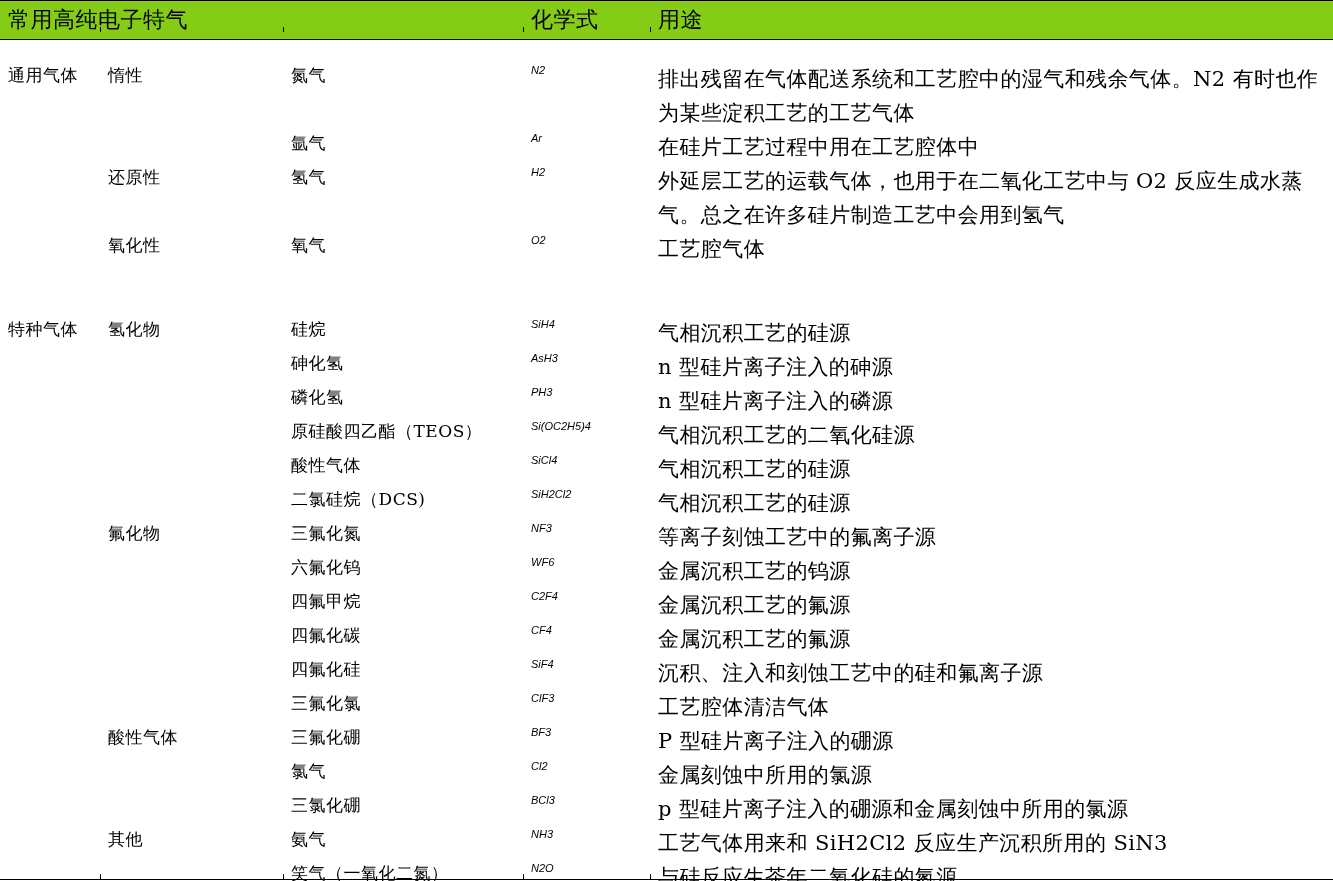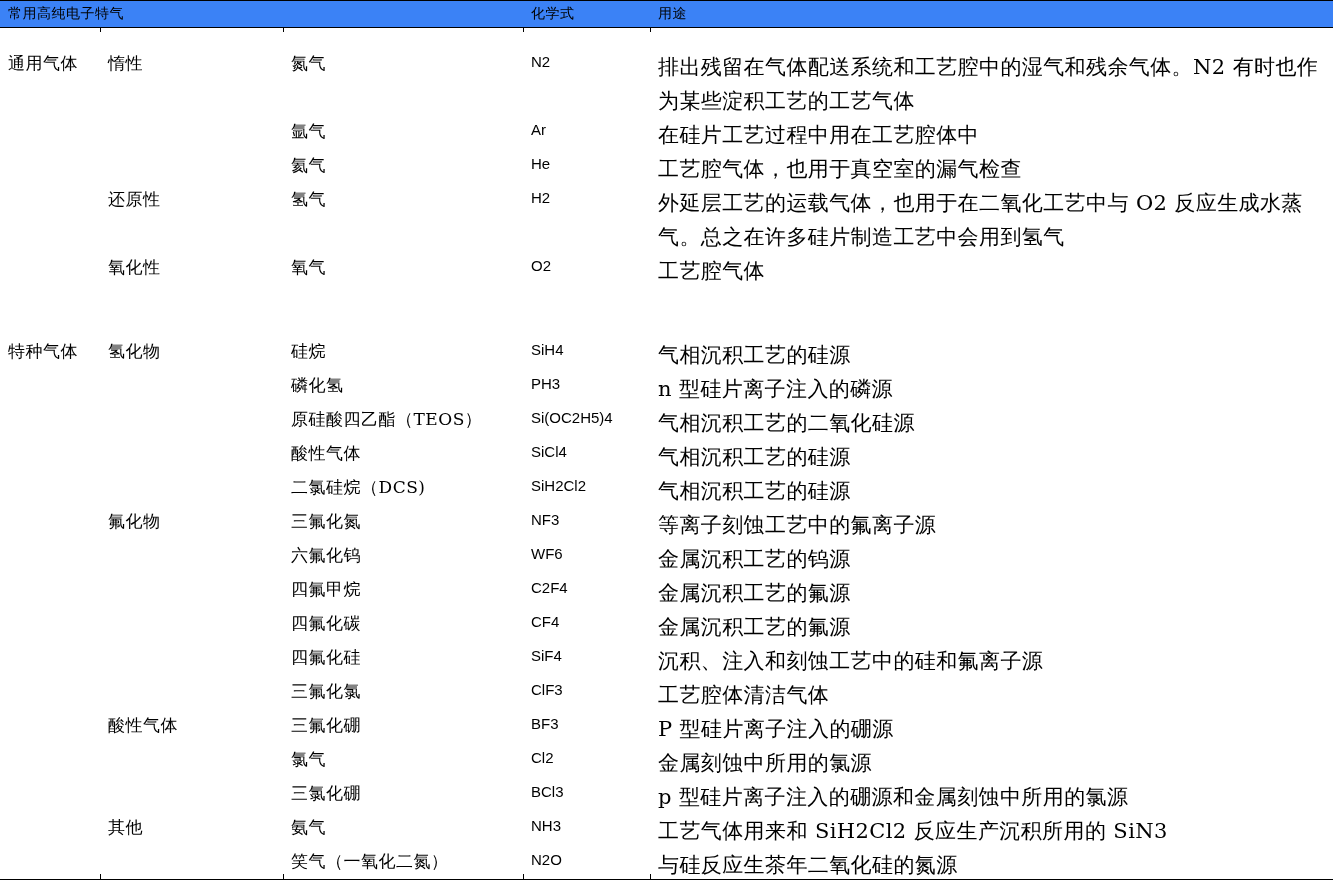--- a/index.html
+++ b/index.html
@@ -30,30 +30,30 @@
   }
 
   
   col.c-category { width: 100px; }
   col.c-type     { width: 183px; }
   col.c-name     { width: 240px; }
   col.c-formula  { width: 127px; }
   col.c-use      { width: 683px; }
 
   thead th {
-    background: #3b82f6;
+    background: #84cc16;
     border-top: 1.4px solid #000000;
     border-bottom: 1.4px solid #000000;
     text-align: left;
     font-weight: normal;
     padding: 4px 0 4px 8px;
     height: 27px;
     box-sizing: border-box;
     font-family: "DejaVu Serif", "Liberation Serif", serif;
-    font-size: 14px;
+    font-size: 22px;
     vertical-align: middle;
     letter-spacing: 0.5px;
   }
 
   tbody td {
     padding: 0 8px 0 8px;
     vertical-align: top;
     line-height: 1.62;
     border: none;
   }
@@ -64,22 +64,23 @@
   .cell-type,
   .cell-name {
     font-family: "DejaVu Serif", "Liberation Serif", serif;
     font-size: 17px;
     letter-spacing: 0.5px;
     white-space: nowrap;
   }
 
   .cell-formula {
     font-family: "Liberation Sans", "DejaVu Sans", sans-serif;
-    font-size: 15px;
+    font-size: 11px;
     white-space: nowrap;
+    font-style: italic;
   }
 
   .cell-use {
     font-family: "DejaVu Serif", "Liberation Serif", serif;
     font-size: 21px;
     letter-spacing: 0.4px;
   }
 
   
   tr.group-gap td {
@@ -159,27 +160,20 @@
         </tr>
         <tr>
           <td class="cell-category"></td>
           <td class="cell-type"></td>
           <td class="cell-name">氩气</td>
           <td class="cell-formula">Ar</td>
           <td class="cell-use">在硅片工艺过程中用在工艺腔体中</td>
         </tr>
         <tr>
           <td class="cell-category"></td>
-          <td class="cell-type"></td>
-          <td class="cell-name">氦气</td>
-          <td class="cell-formula">He</td>
-          <td class="cell-use">工艺腔气体，也用于真空室的漏气检查</td>
-        </tr>
-        <tr>
-          <td class="cell-category"></td>
           <td class="cell-type">还原性</td>
           <td class="cell-name">氢气</td>
           <td class="cell-formula">H2</td>
           <td class="cell-use">外延层工艺的运载气体，也用于在二氧化工艺中与 O2 反应生成水蒸气。总之在许多硅片制造工艺中会用到氢气</td>
         </tr>
         <tr>
           <td class="cell-category"></td>
           <td class="cell-type">氧化性</td>
           <td class="cell-name">氧气</td>
           <td class="cell-formula">O2</td>
@@ -187,20 +181,27 @@
         </tr>
         <tr class="group-gap">
           <td colspan="5"></td>
         </tr>
         <tr class="row-first">
           <td class="cell-category">特种气体</td>
           <td class="cell-type">氢化物</td>
           <td class="cell-name">硅烷</td>
           <td class="cell-formula">SiH4</td>
           <td class="cell-use">气相沉积工艺的硅源</td>
+        </tr>
+        <tr>
+          <td class="cell-category"></td>
+          <td class="cell-type"></td>
+          <td class="cell-name">砷化氢</td>
+          <td class="cell-formula">AsH3</td>
+          <td class="cell-use">n 型硅片离子注入的砷源</td>
         </tr>
         <tr>
           <td class="cell-category"></td>
           <td class="cell-type"></td>
           <td class="cell-name">磷化氢</td>
           <td class="cell-formula">PH3</td>
           <td class="cell-use">n 型硅片离子注入的磷源</td>
         </tr>
         <tr>
           <td class="cell-category"></td>

